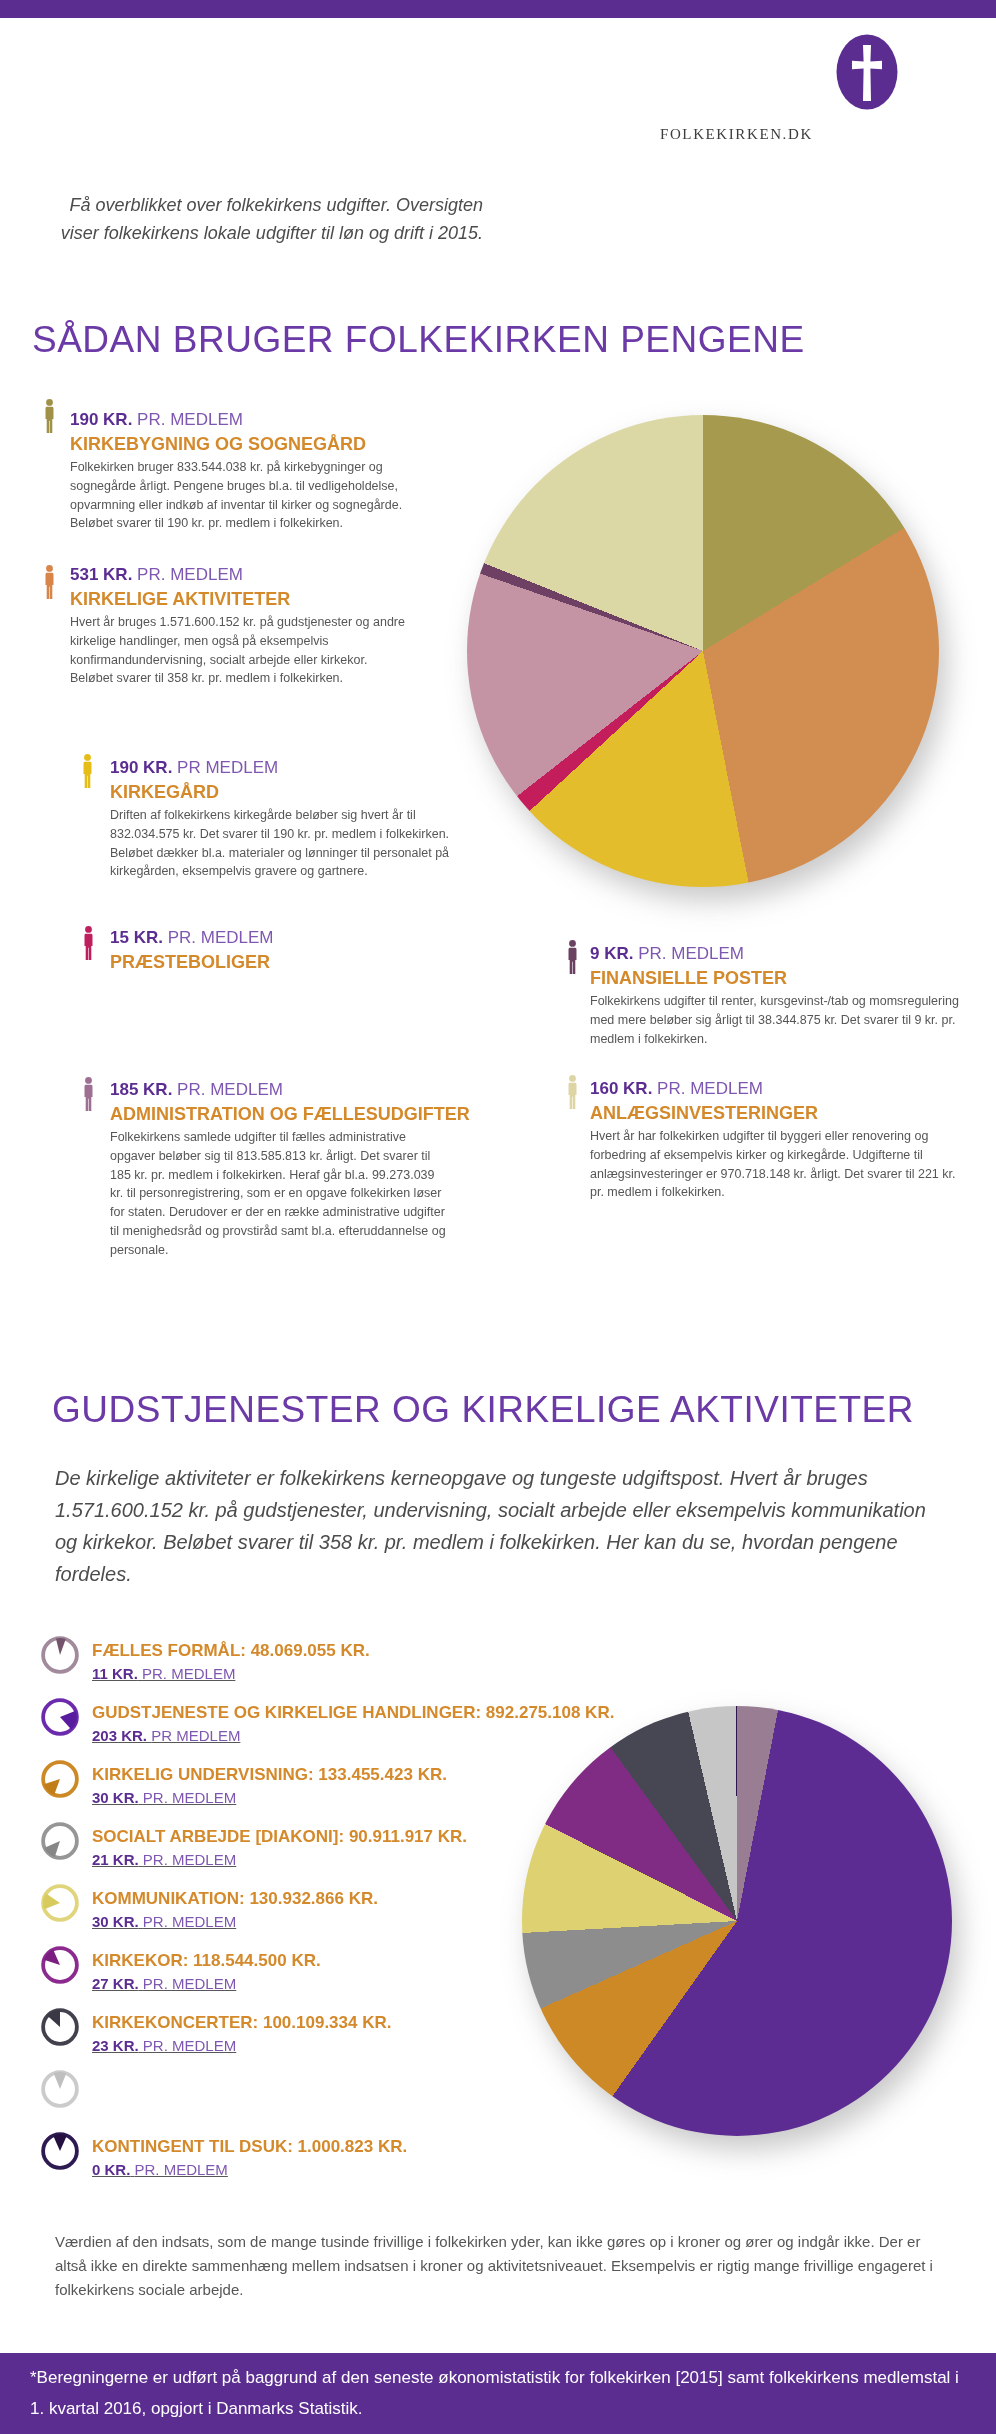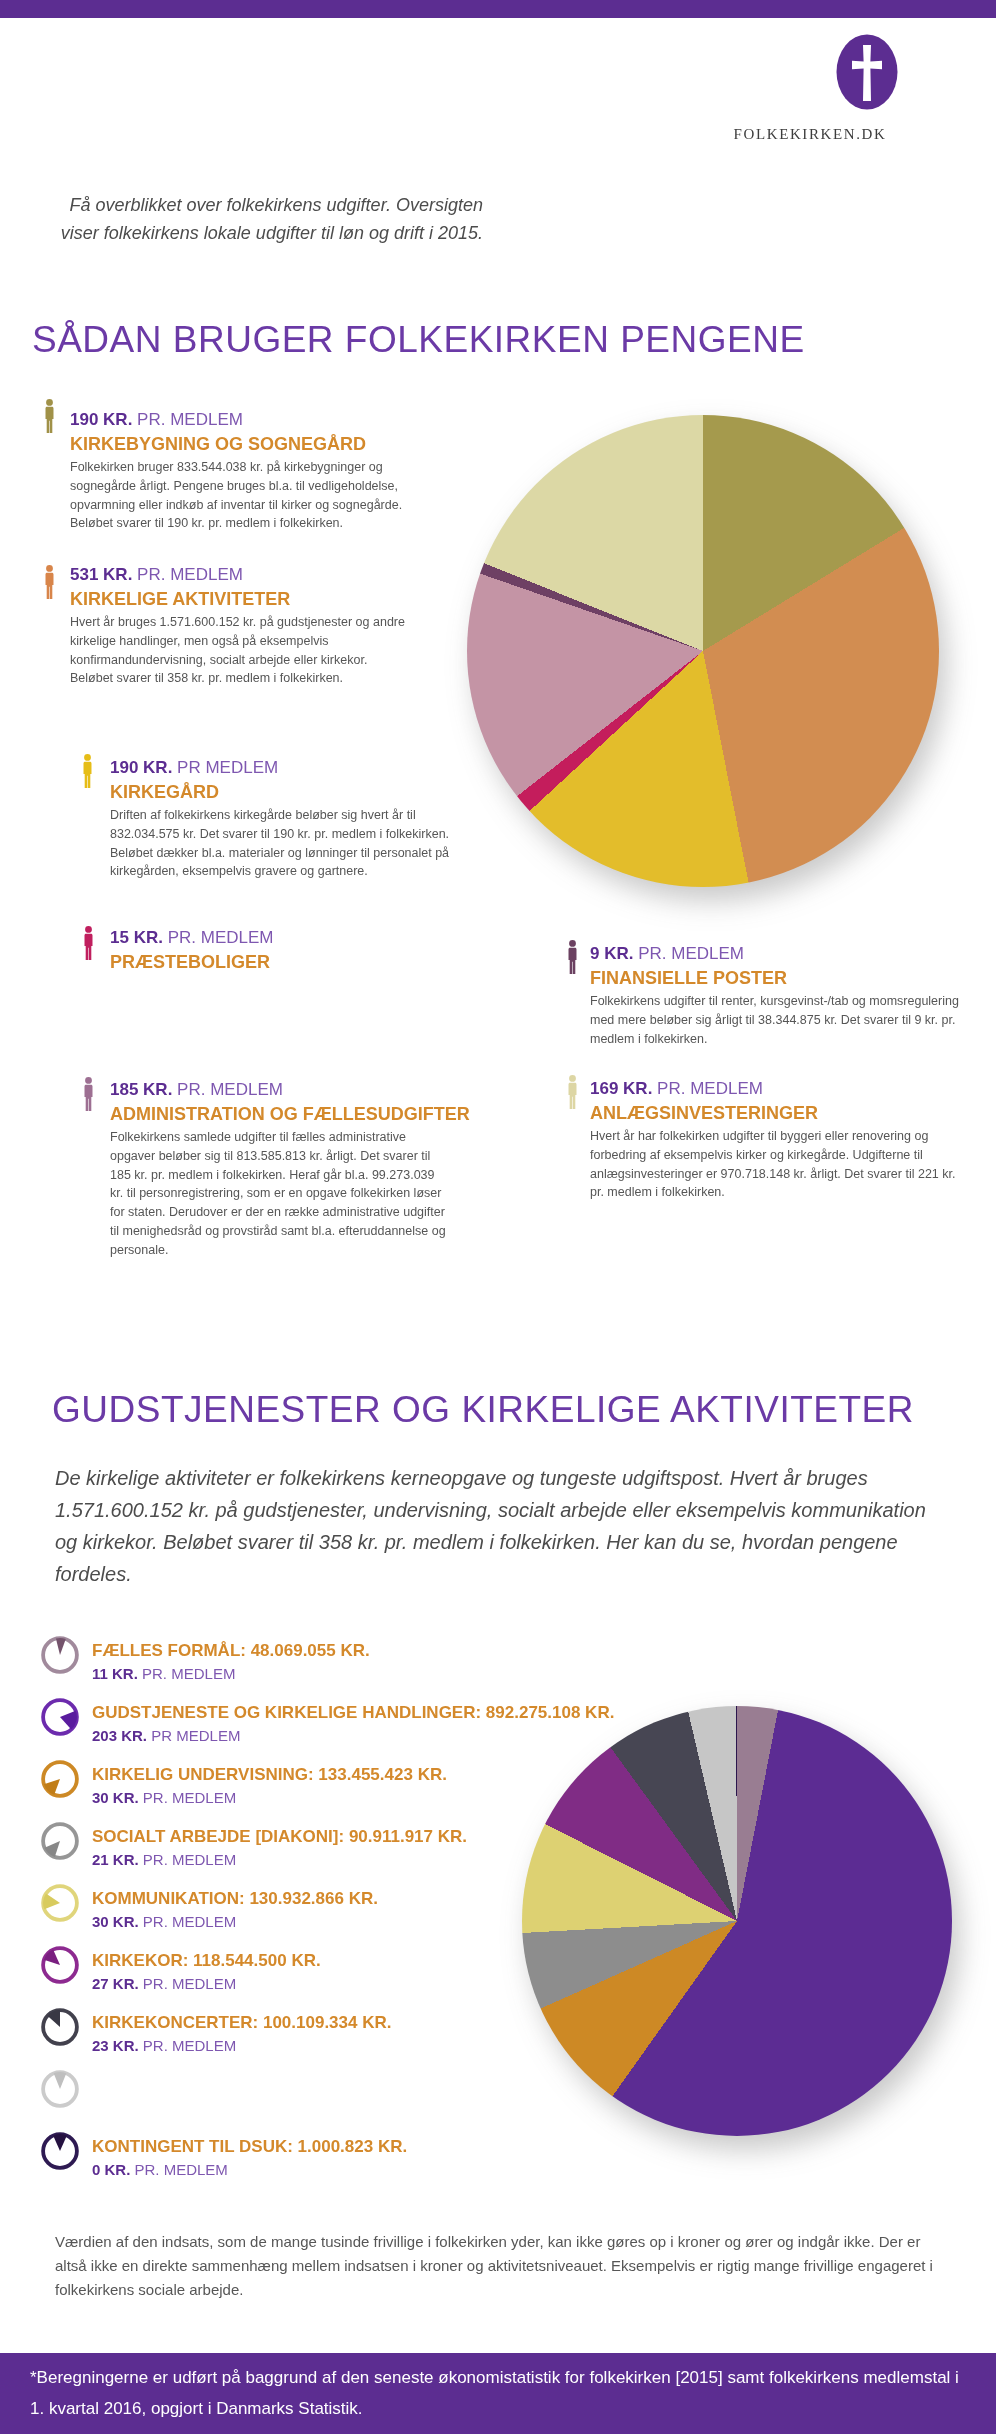--- a/index.html
+++ b/index.html
@@ -1,20 +1,20 @@
 <!DOCTYPE html>
 <html><head>
 <meta charset="utf-8">
 <style>
   html,body{margin:0;padding:0;background:#ffffff;}
   .page{position:relative;width:996px;height:2434px;background:#fff;overflow:hidden;
         font-family:"Liberation Sans",sans-serif;color:#58585a;}
   .abs{position:absolute;}
   .topbar{left:0;top:0;width:996px;height:18px;background:#5c2d91;}
-  .logo-text{left:660px;top:126px;width:300px;text-align:center;
+  .logo-text{left:660px;top:126px;width:300px;text-align:left;
              font-family:"Liberation Serif",serif;font-size:15px;letter-spacing:1.6px;
              color:#3d3d3d;}
   
   .intro{left:33px;top:192px;width:450px;font-size:18px;font-style:italic;
          line-height:1.55;color:#4c4c4c;text-align:right;}
   .big-title{font-size:37px;color:#6b3aa6;letter-spacing:.5px;font-weight:normal;white-space:nowrap;}
   .title1{left:32px;top:294px;}
   .title2{left:52px;top:1358px;}
   .intro2{left:55px;top:1462px;width:890px;font-size:20px;font-style:italic;
           line-height:1.6;color:#4c4c4c;}
@@ -33,21 +33,21 @@
   .s5{left:110px;top:1080px;width:340px;} .s5 .person{left:-29px;top:-3px;}
   .s6{left:590px;top:944px;width:375px;} .s6 .person{left:-25px;top:-4px;}
   .s7{left:590px;top:1079px;width:375px;} .s7 .person{left:-25px;top:-4px;}
   
   .pie{border-radius:50%;filter:drop-shadow(8px 14px 14px rgba(60,60,60,.28));}
   .pie1{left:467px;top:415px;width:472px;height:472px;}
   .pie2{left:522px;top:1706px;width:430px;height:430px;}
   
   .row{position:absolute;left:92px;width:430px;}
   .row-label{font-size:17px;font-weight:bold;color:#d4892b;white-space:nowrap;}
-  .row-sub{font-size:15px;margin-top:4px;white-space:nowrap;}
+  .row-sub{font-size:15px;margin-top:4px;white-space:nowrap;text-decoration:underline;}
   .row-sub b{color:#5c2d91;}
   .row-sub .per{color:#7e57b0;}
   .mini{position:absolute;left:41px;width:38px;height:38px;}
   
   .fn{left:55px;width:900px;font-size:15px;line-height:1.6;color:#565656;}
   .fn1{top:2230px;} .fn2{top:2278px;}
   .footerbar{left:0;top:2353px;width:996px;height:81px;background:#5c2d91;}
   .footer-text{left:30px;top:2362px;width:930px;font-size:17px;line-height:1.85;
                color:#ffffff;}
 </style>
@@ -122,21 +122,21 @@
     </svg>
     <div class="amount-line"><b>9 KR.</b> <span class="per">PR. MEDLEM</span></div>
     <div class="sec-heading">FINANSIELLE POSTER</div>
     <div class="sec-body">Folkekirkens udgifter til renter, kursgevinst-/tab og momsregulering med mere beløber sig årligt til 38.344.875 kr. Det svarer til 9 kr. pr. medlem i folkekirken.</div>
   </div>
 
   <div class="sec s7">
     <svg class="person" width="15" height="34" viewBox="0 0 20 46">
       <path d="M10 0a4.6 4.6 0 100 9.2A4.6 4.6 0 0010 0zM6.6 10.6h6.8c1.1 0 2 .9 2 2V27h-1.6v19h-3.4V29.5h-.8V46H6.2V27H4.6V12.6c0-1.1.9-2 2-2z" fill="#ddd6a4"></path>
     </svg>
-    <div class="amount-line"><b>169 KR.</b> <span class="per">PR. MEDLEM</span></div>
+    <div class="amount-line"><b>160 KR.</b> <span class="per">PR. MEDLEM</span></div>
     <div class="sec-heading">ANLÆGSINVESTERINGER</div>
     <div class="sec-body">Hvert år har folkekirken udgifter til byggeri eller renovering og forbedring af eksempelvis kirker og kirkegårde. Udgifterne til anlægsinvesteringer er 970.718.148 kr. årligt. Det svarer til 221 kr. pr. medlem i folkekirken.</div>
   </div>
 
   <h2 class="abs big-title title2">GUDSTJENESTER OG KIRKELIGE AKTIVITETER</h2>
   <div class="abs intro2">De kirkelige aktiviteter er folkekirkens kerneopgave og tungeste udgiftspost. Hvert år bruges 1.571.600.152 kr. på gudstjenester, undervisning, socialt arbejde eller eksempelvis kommunikation og kirkekor. Beløbet svarer til 358 kr. pr. medlem i folkekirken. Her kan du se, hvordan pengene fordeles.</div>
 
   <div class="abs pie pie2" style="background: conic-gradient(rgb(153, 125, 146) 0deg, rgb(153, 125, 146) 11.01deg, rgb(92, 44, 147) 11.01deg, rgb(92, 44, 147) 215.4deg, rgb(205, 137, 37) 215.4deg, rgb(205, 137, 37) 245.97deg, rgb(141, 141, 141) 245.97deg, rgb(141, 141, 141) 266.8deg, rgb(221, 209, 114) 266.8deg, rgb(221, 209, 114) 296.79deg, rgb(128, 44, 133) 296.79deg, rgb(128, 44, 133) 323.94deg, rgb(71, 70, 83) 323.94deg, rgb(71, 70, 83) 346.87deg, rgb(198, 198, 198) 346.87deg, rgb(198, 198, 198) 359.77deg, rgb(43, 22, 77) 359.77deg, rgb(43, 22, 77) 360deg);"></div>
 
   <svg class="mini" style="top:1636px" viewBox="0 0 36 36">

